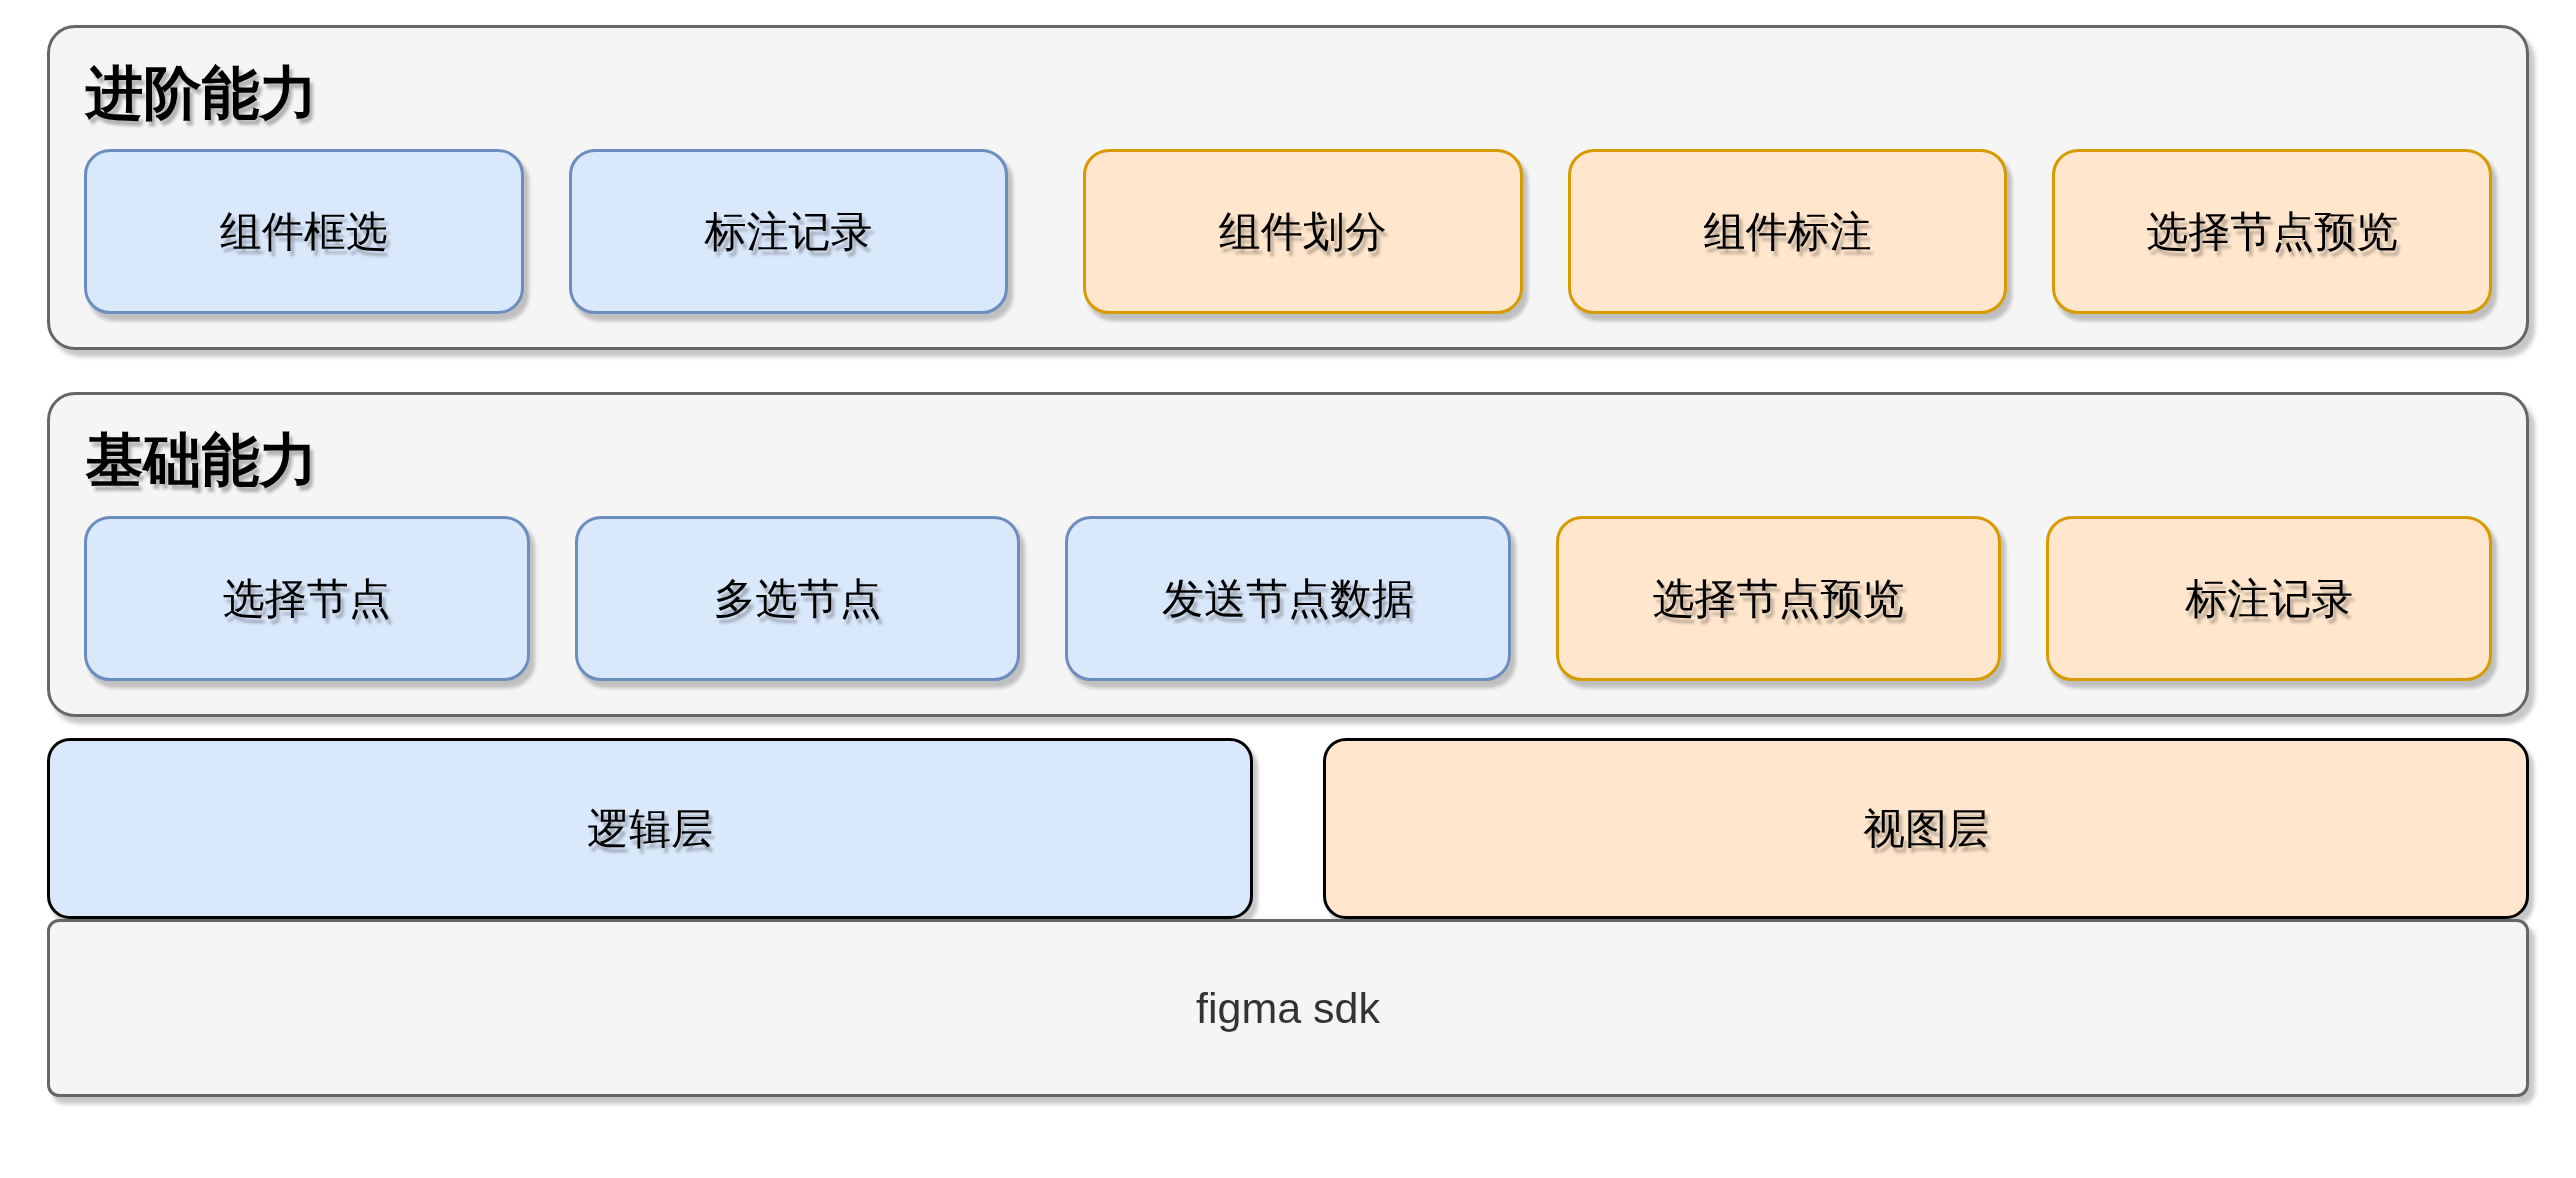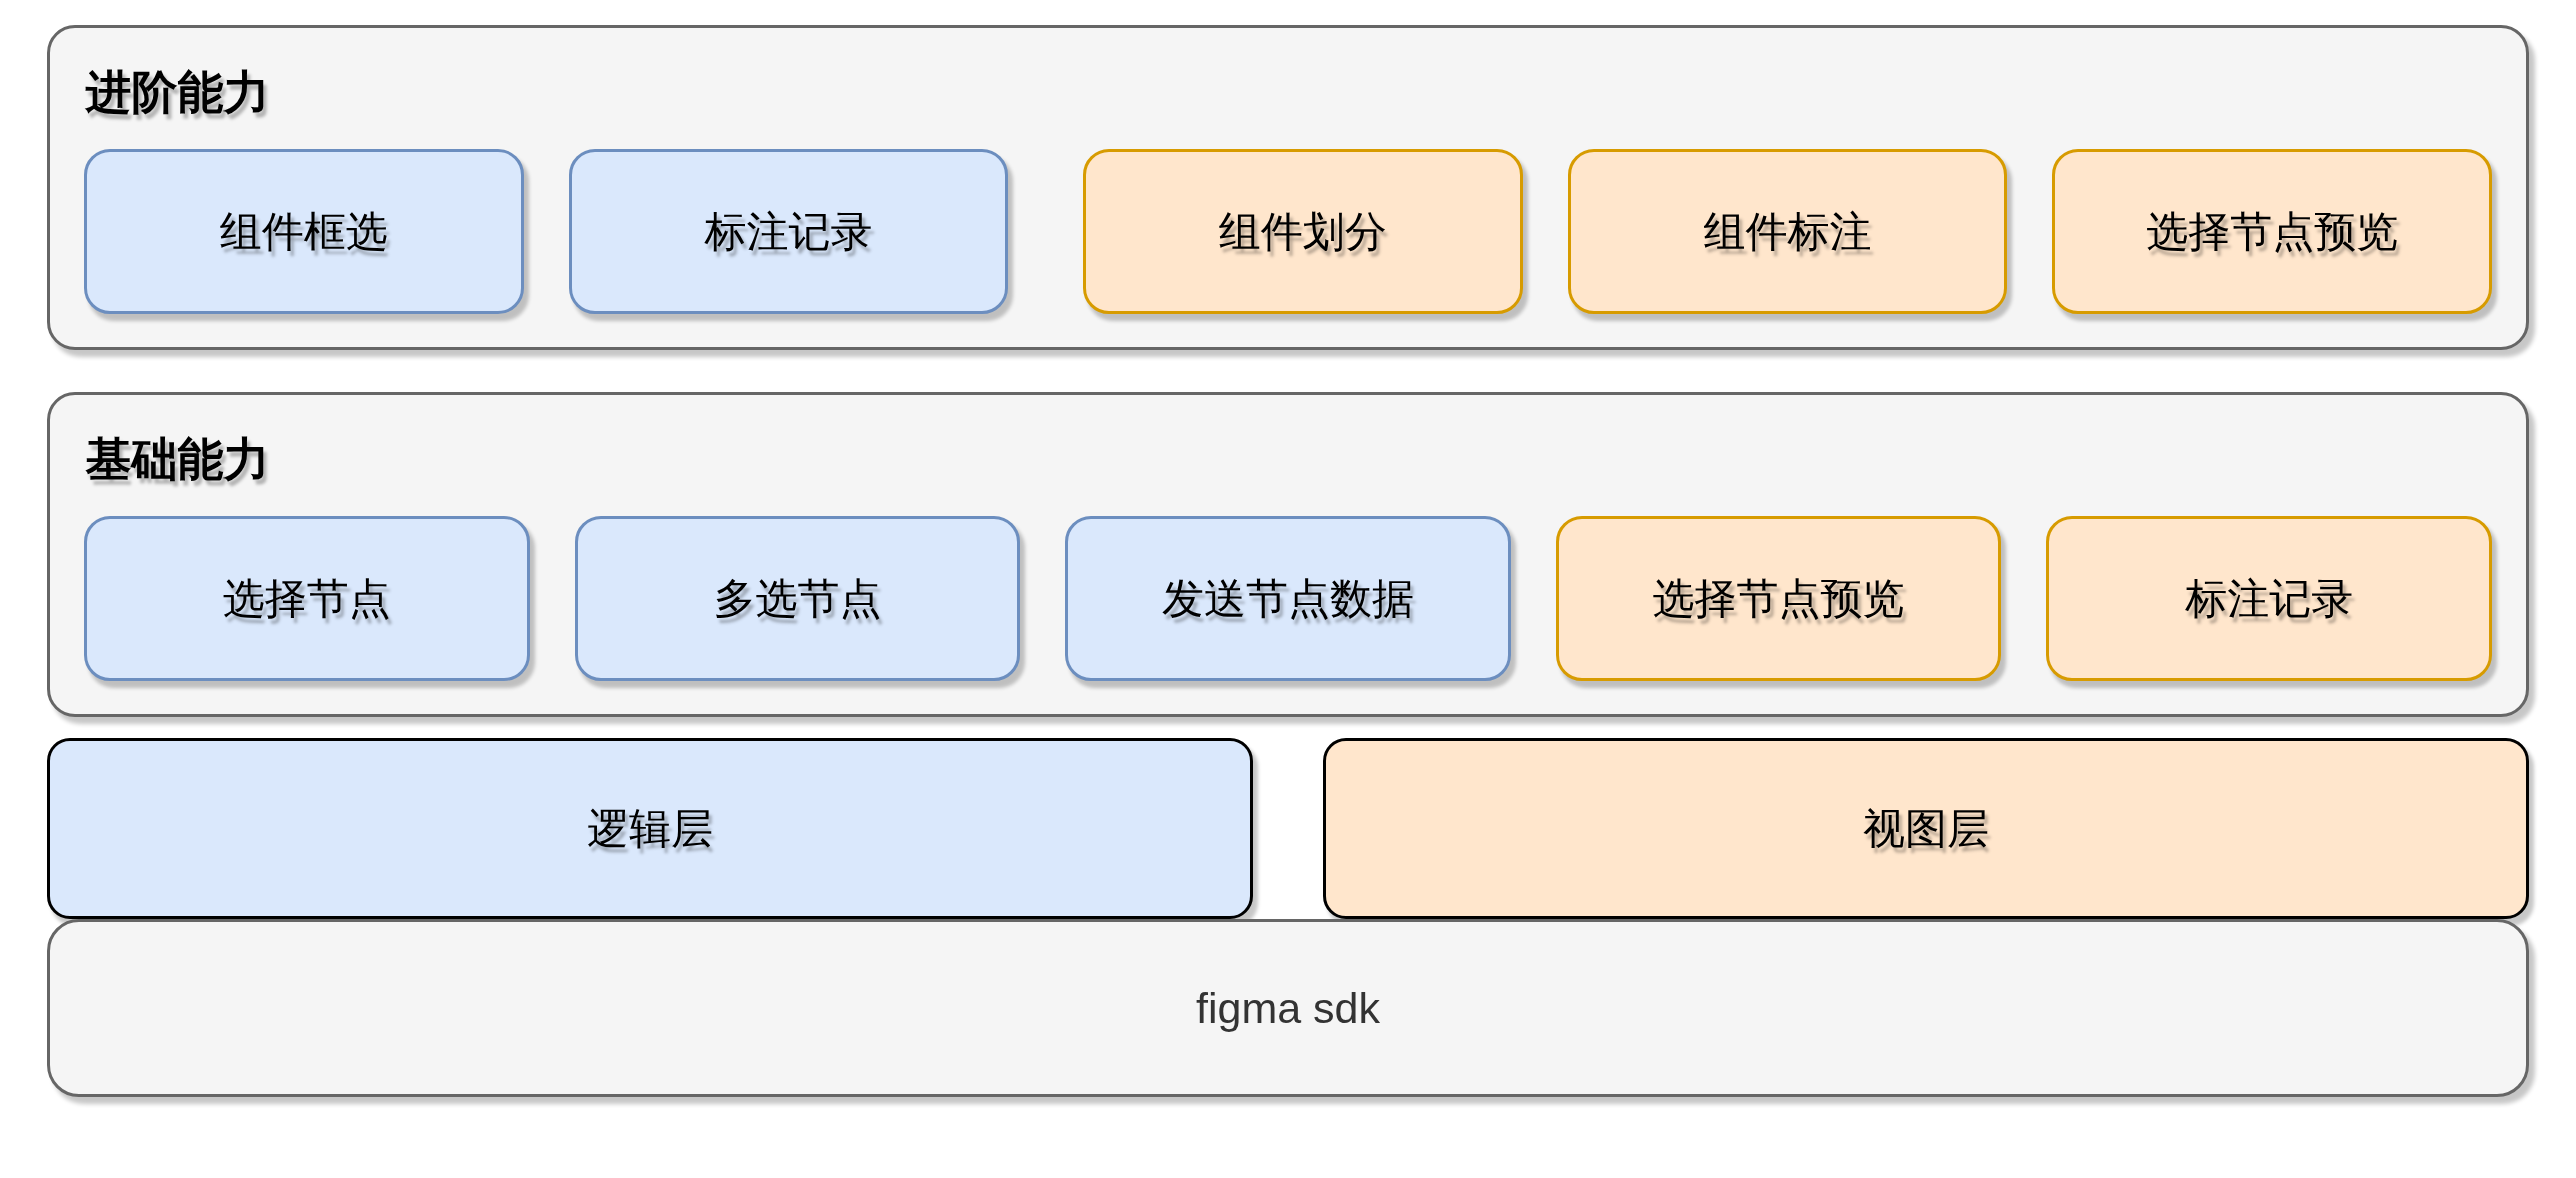--- a/index.html
+++ b/index.html
@@ -22,21 +22,21 @@
     background: var(--container-fill, #f5f5f5);
     border: 3.9px solid var(--container-stroke, #666666);
     border-radius: 28px;
     padding: 42px 34px 0 34px;
     height: 325px;
     box-shadow: 5.4px 7px 4.7px rgba(0,0,0,0.22);
   }
   .group-advanced { margin-bottom: 42px; }
   .group-basic { margin-bottom: 21px; }
   .group-title {
-    font-size: 46px;
+    font-size: 58px;
     font-weight: bold;
     color: var(--text, #000000);
     line-height: 45px;
     padding-left: 1.6px;
     text-shadow: 3.1px 5.4px 3.1px rgba(0,0,0,0.28);
   }
   .box-row {
     display: flex;
     gap: 45px;
     margin-top: 34px;
@@ -80,21 +80,21 @@
     font-size: 42px;
     color: var(--text, #000000);
     box-shadow: 4.7px 6.2px 3.9px rgba(0,0,0,0.22);
     text-shadow: 3.1px 5.4px 3.1px rgba(0,0,0,0.30);
   }
   
   .foundation {
     height: 178px;
     background: var(--container-fill, #f5f5f5);
     border: 3.9px solid var(--container-stroke, #666666);
-    border-radius: 32px;
+    border-radius: 12px;
     display: flex;
     align-items: center;
     justify-content: center;
     font-size: 43px;
     color: var(--foundation-text, #333333);
     box-shadow: 5.4px 7px 4.7px rgba(0,0,0,0.22);
   }
 </style>
 </head>
 <body>

